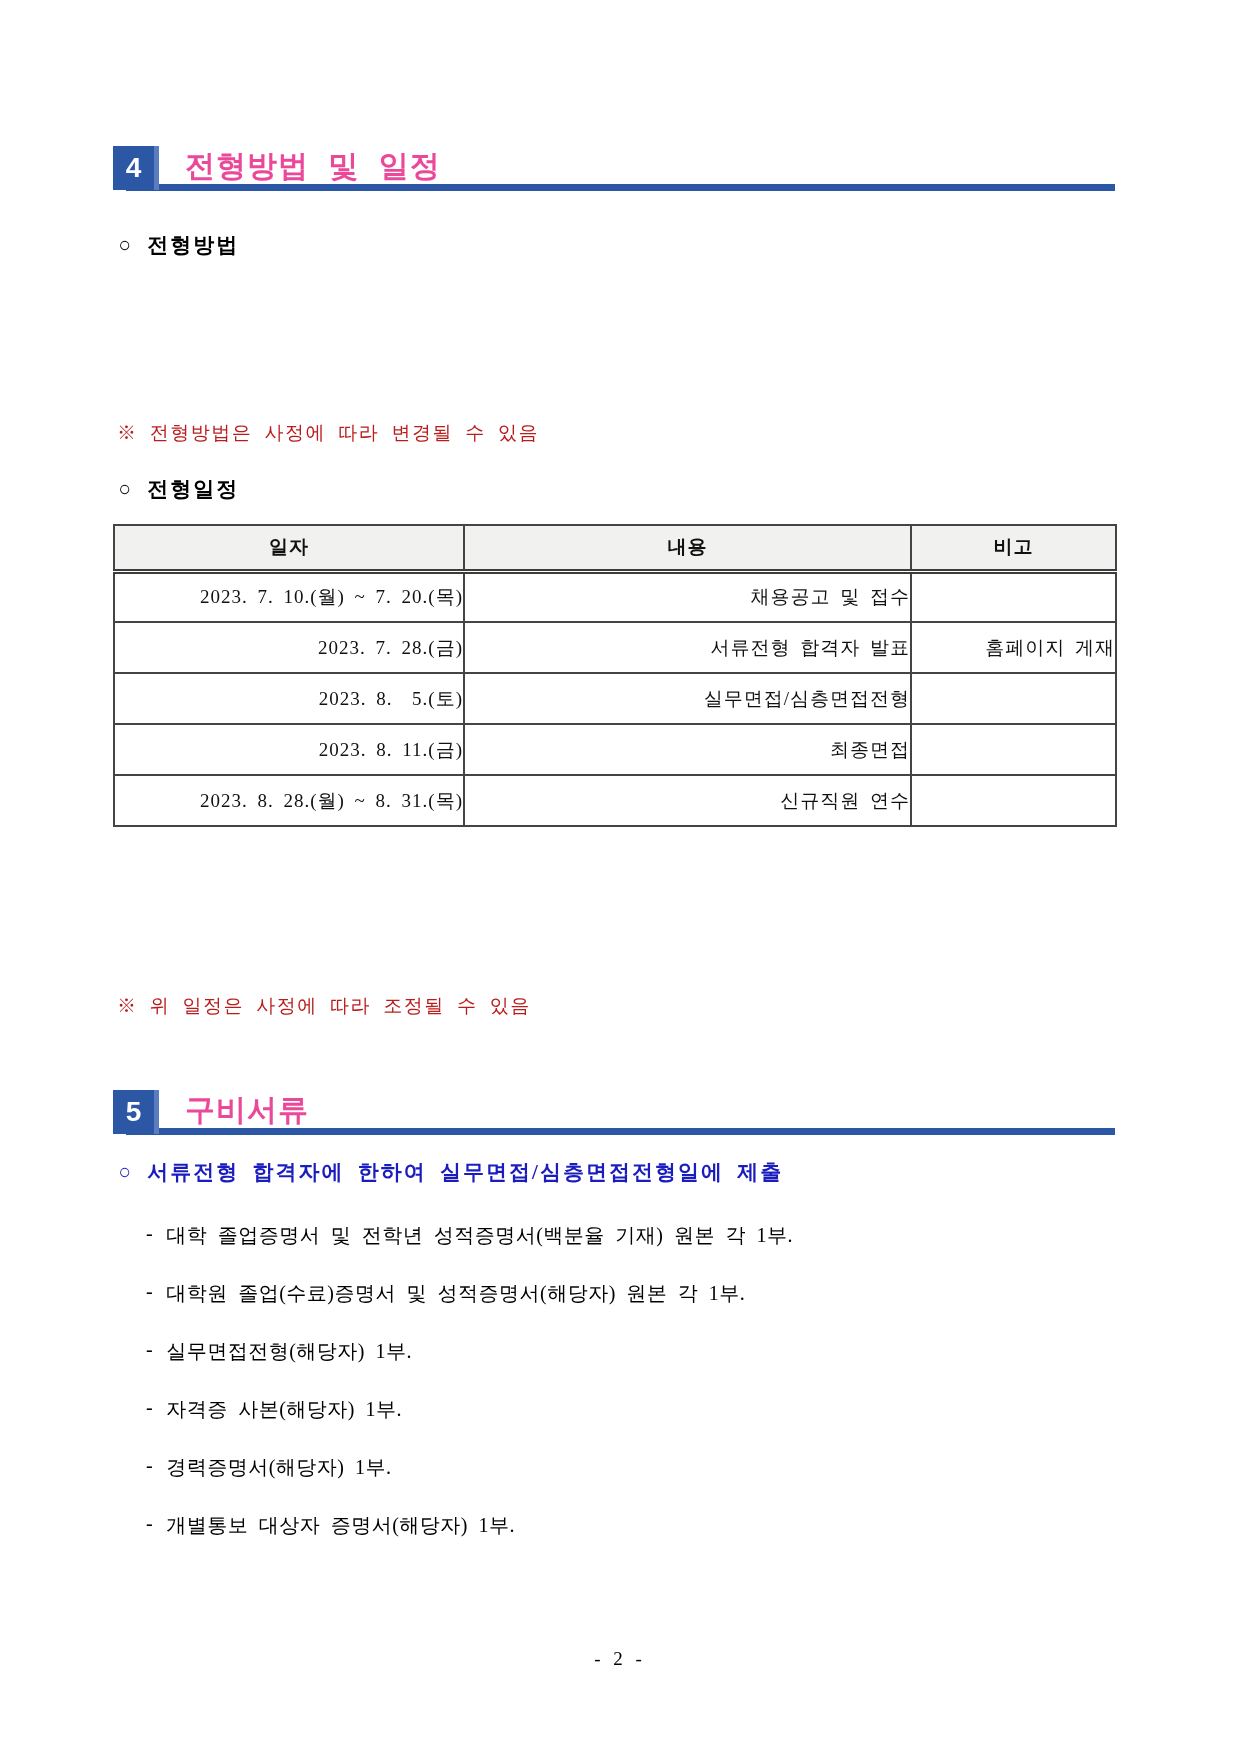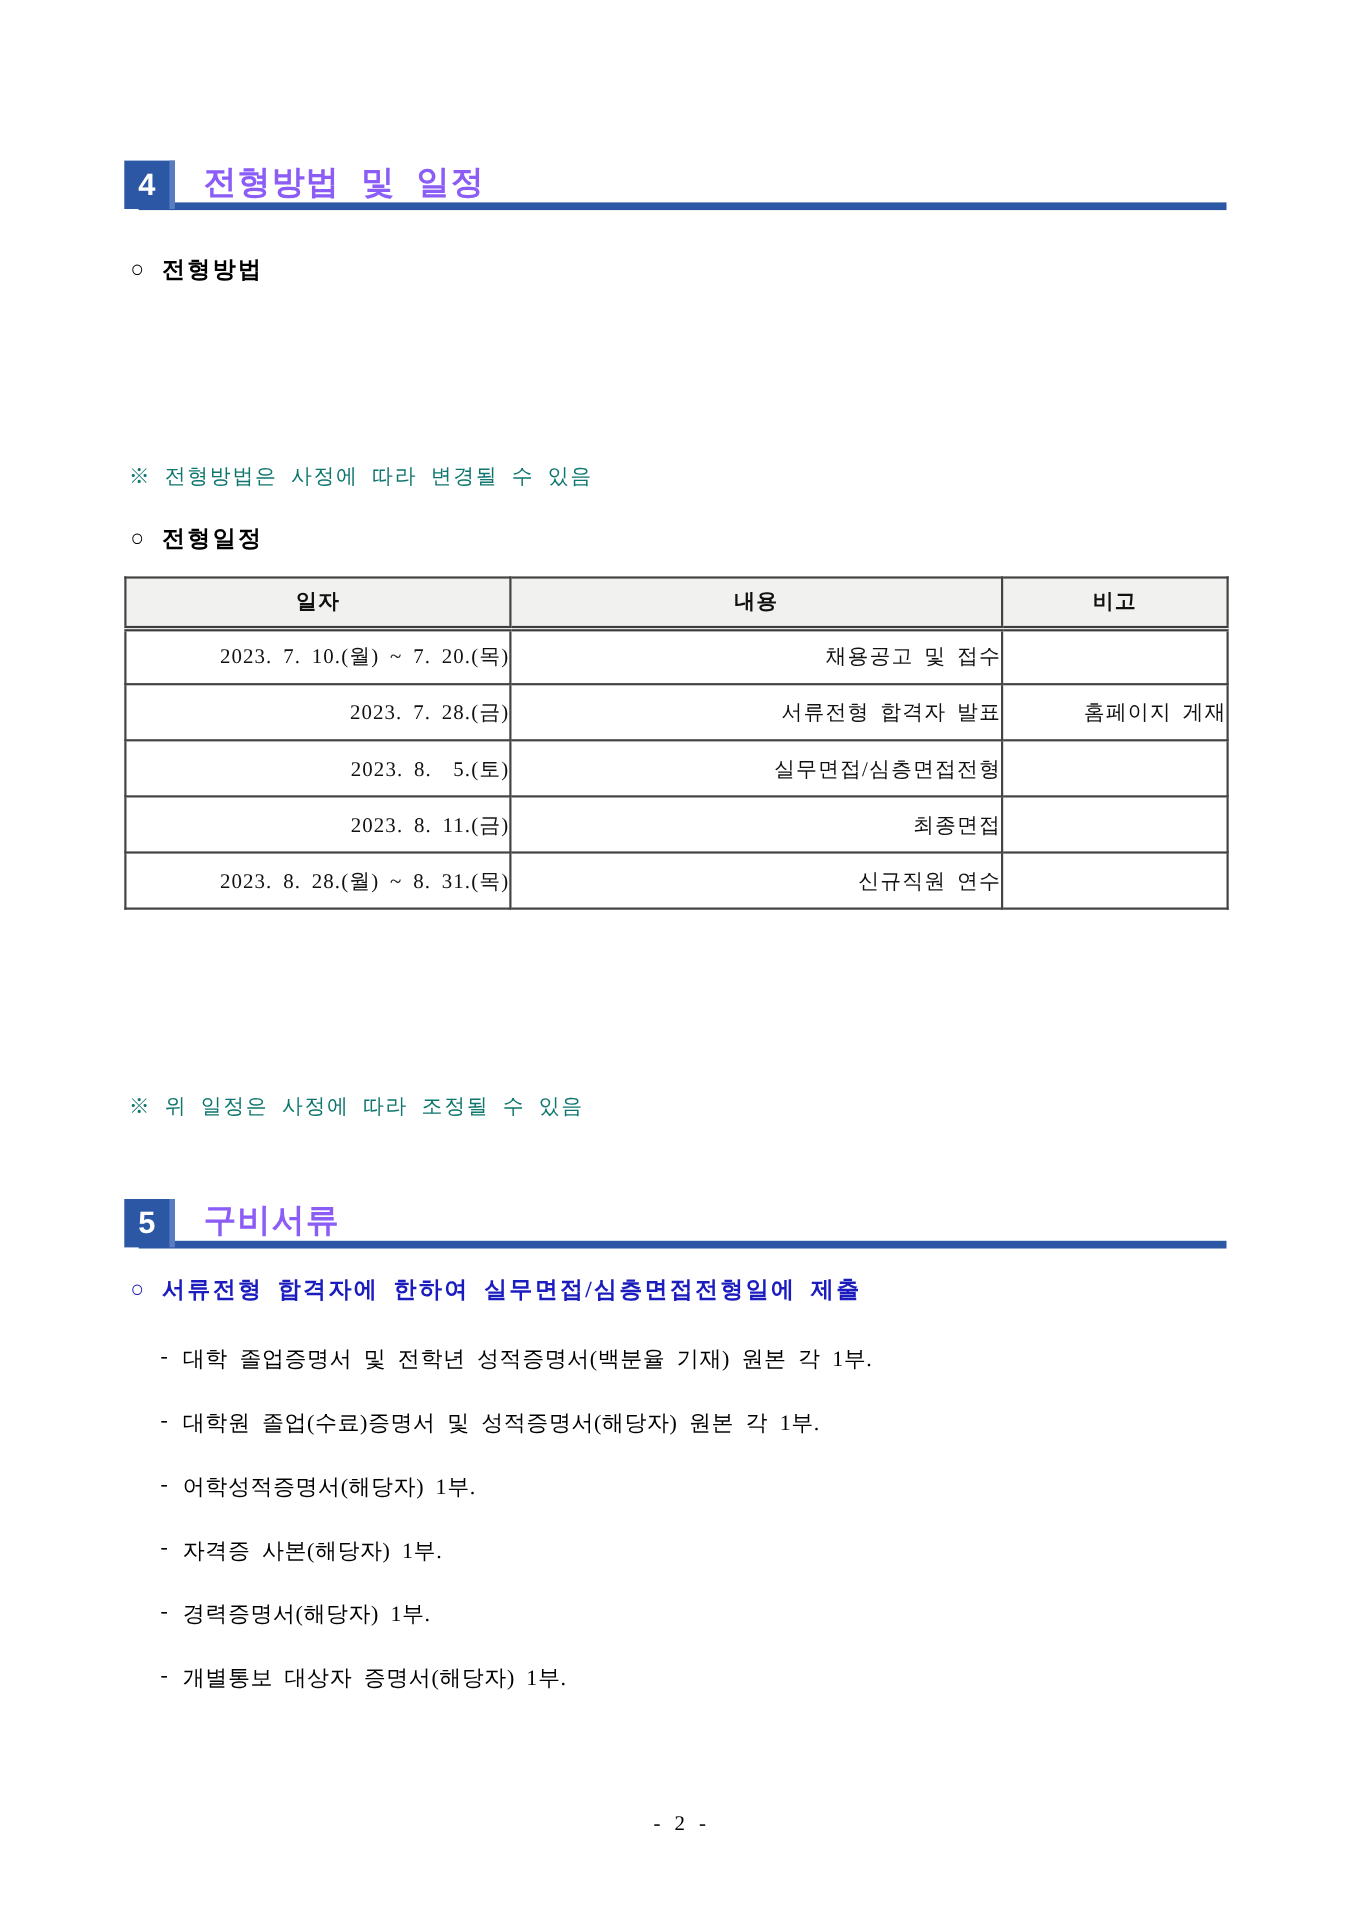--- a/index.html
+++ b/index.html
@@ -55,21 +55,21 @@
     position:absolute;
     left:72px;
     top:0;
     height:40px;
     line-height:40px;
     font-family:"Liberation Sans","DejaVu Sans",sans-serif;
     font-weight:800;
     font-size:30px;
     letter-spacing:1px;
     word-spacing:10px;
-    color:#8b5cf6;
+    color:#ec4899;
   }
   
   .sub-heading{
     position:absolute;
     left:118px;
     display:flex;
     align-items:center;
     gap:14px;
     font-size:21px;
     font-weight:bold;
@@ -111,21 +111,21 @@
   #schedule-table td{text-align:right;padding-left:13px;border-radius:19px;}
   .two-line{white-space:pre-line;line-height:1.7;}
   .pre{white-space:pre;}
   
   .note-line{
     position:absolute;
     left:117px;
     font-size:19px;
     letter-spacing:1.5px;
     word-spacing:6px;
-    color:#0f766e;
+    color:#b91c1c;
   }
   
   .doc-items{
     position:absolute;
     left:146px;
     top:1222px;
     list-style:none;
   }
   .doc-item{
     display:flex;
@@ -247,21 +247,21 @@
     <li class="doc-item">
       <span class="dash">-</span>
       <span>대학 졸업증명서 및 전학년 성적증명서(백분율 기재) 원본 각 1부.</span>
     </li>
     <li class="doc-item">
       <span class="dash">-</span>
       <span>대학원 졸업(수료)증명서 및 성적증명서(해당자) 원본 각 1부.</span>
     </li>
     <li class="doc-item">
       <span class="dash">-</span>
-      <span>어학성적증명서(해당자) 1부.</span>
+      <span>실무면접전형(해당자) 1부.</span>
     </li>
     <li class="doc-item">
       <span class="dash">-</span>
       <span>자격증 사본(해당자) 1부.</span>
     </li>
     <li class="doc-item">
       <span class="dash">-</span>
       <span>경력증명서(해당자) 1부.</span>
     </li>
     <li class="doc-item">

